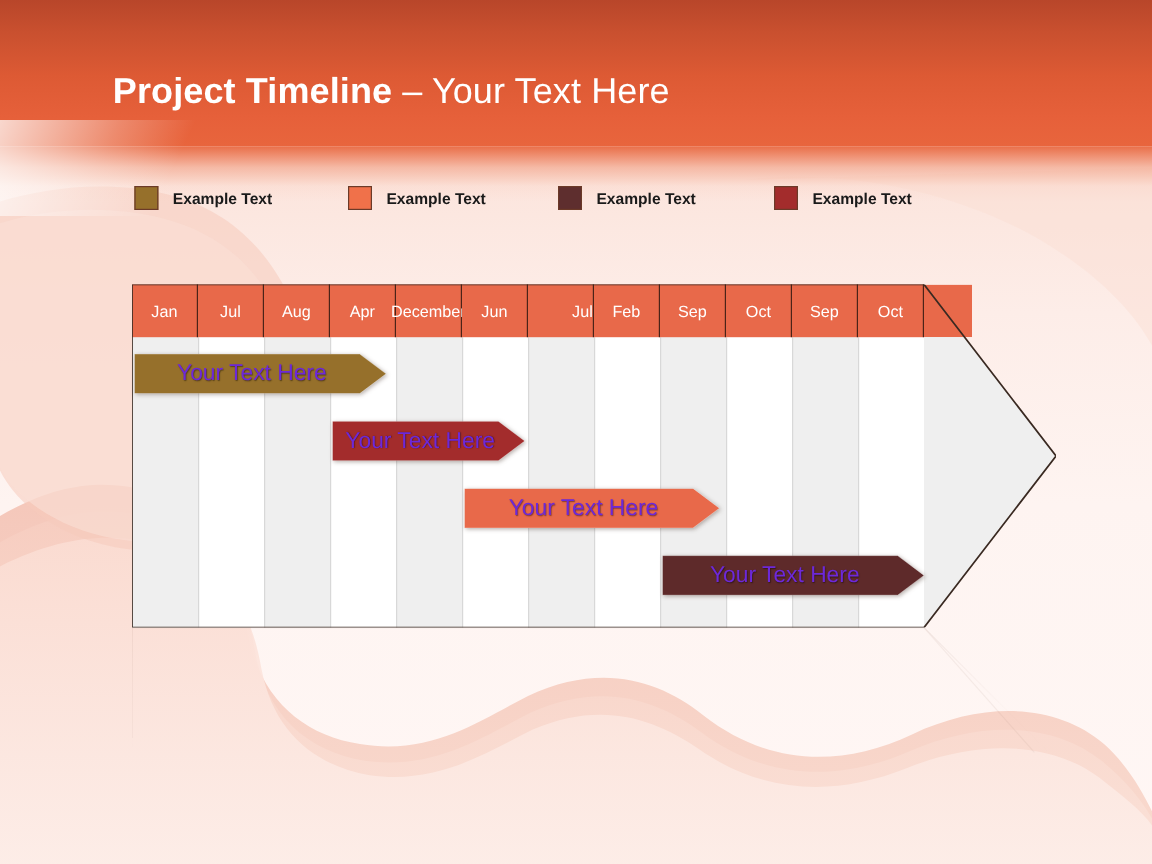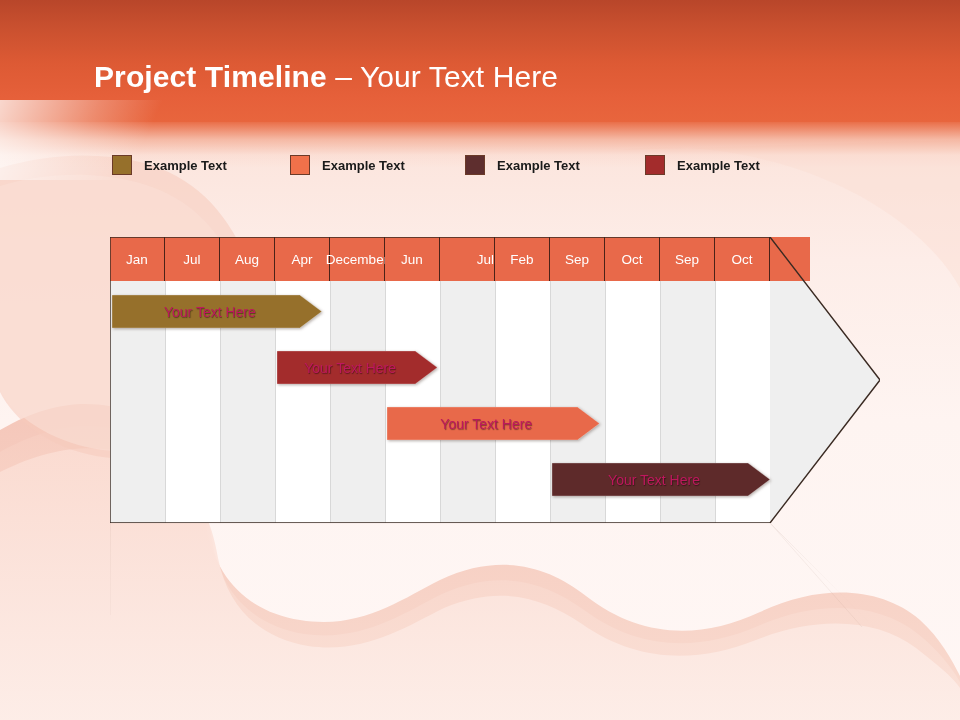--- a/index.html
+++ b/index.html
@@ -162,22 +162,22 @@
   
   .bar {
     position: absolute;
     height: 33px;
     display: flex;
     align-items: center;
     justify-content: center;
   }
   .bar-text {
     position: relative;
-    font-size: 14px;
-    color: #be185d;
+    font-size: 19px;
+    color: #6d28d9;
     white-space: nowrap;
     text-shadow: 0.6px 0.6px 1.1px rgba(0,0,0,0.45);
     margin-right: 14px;
     z-index: 2;
   }
 
   
   .reflection {
     position: absolute;
     left: 110px;

